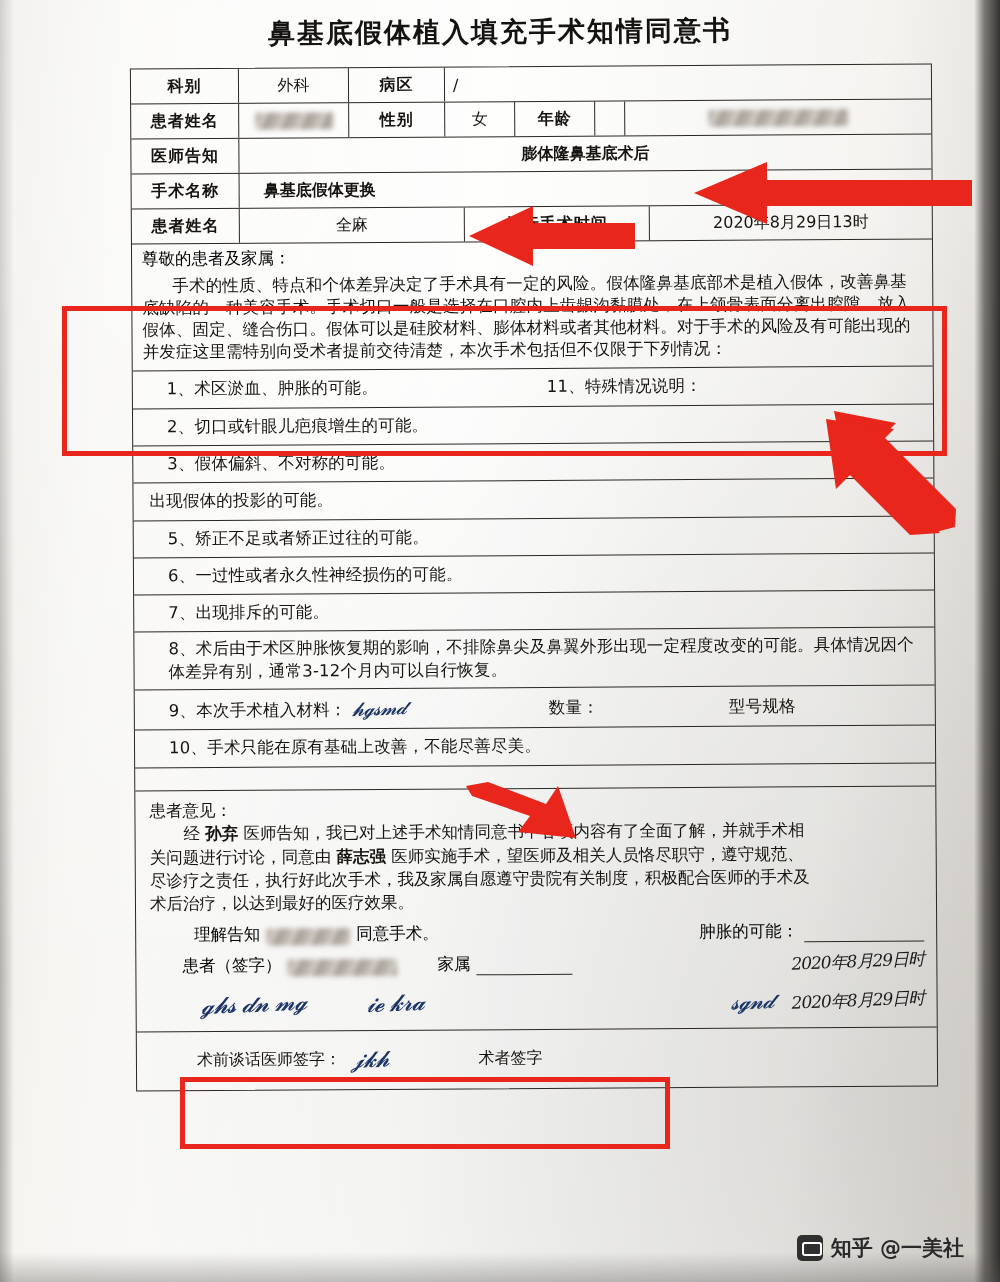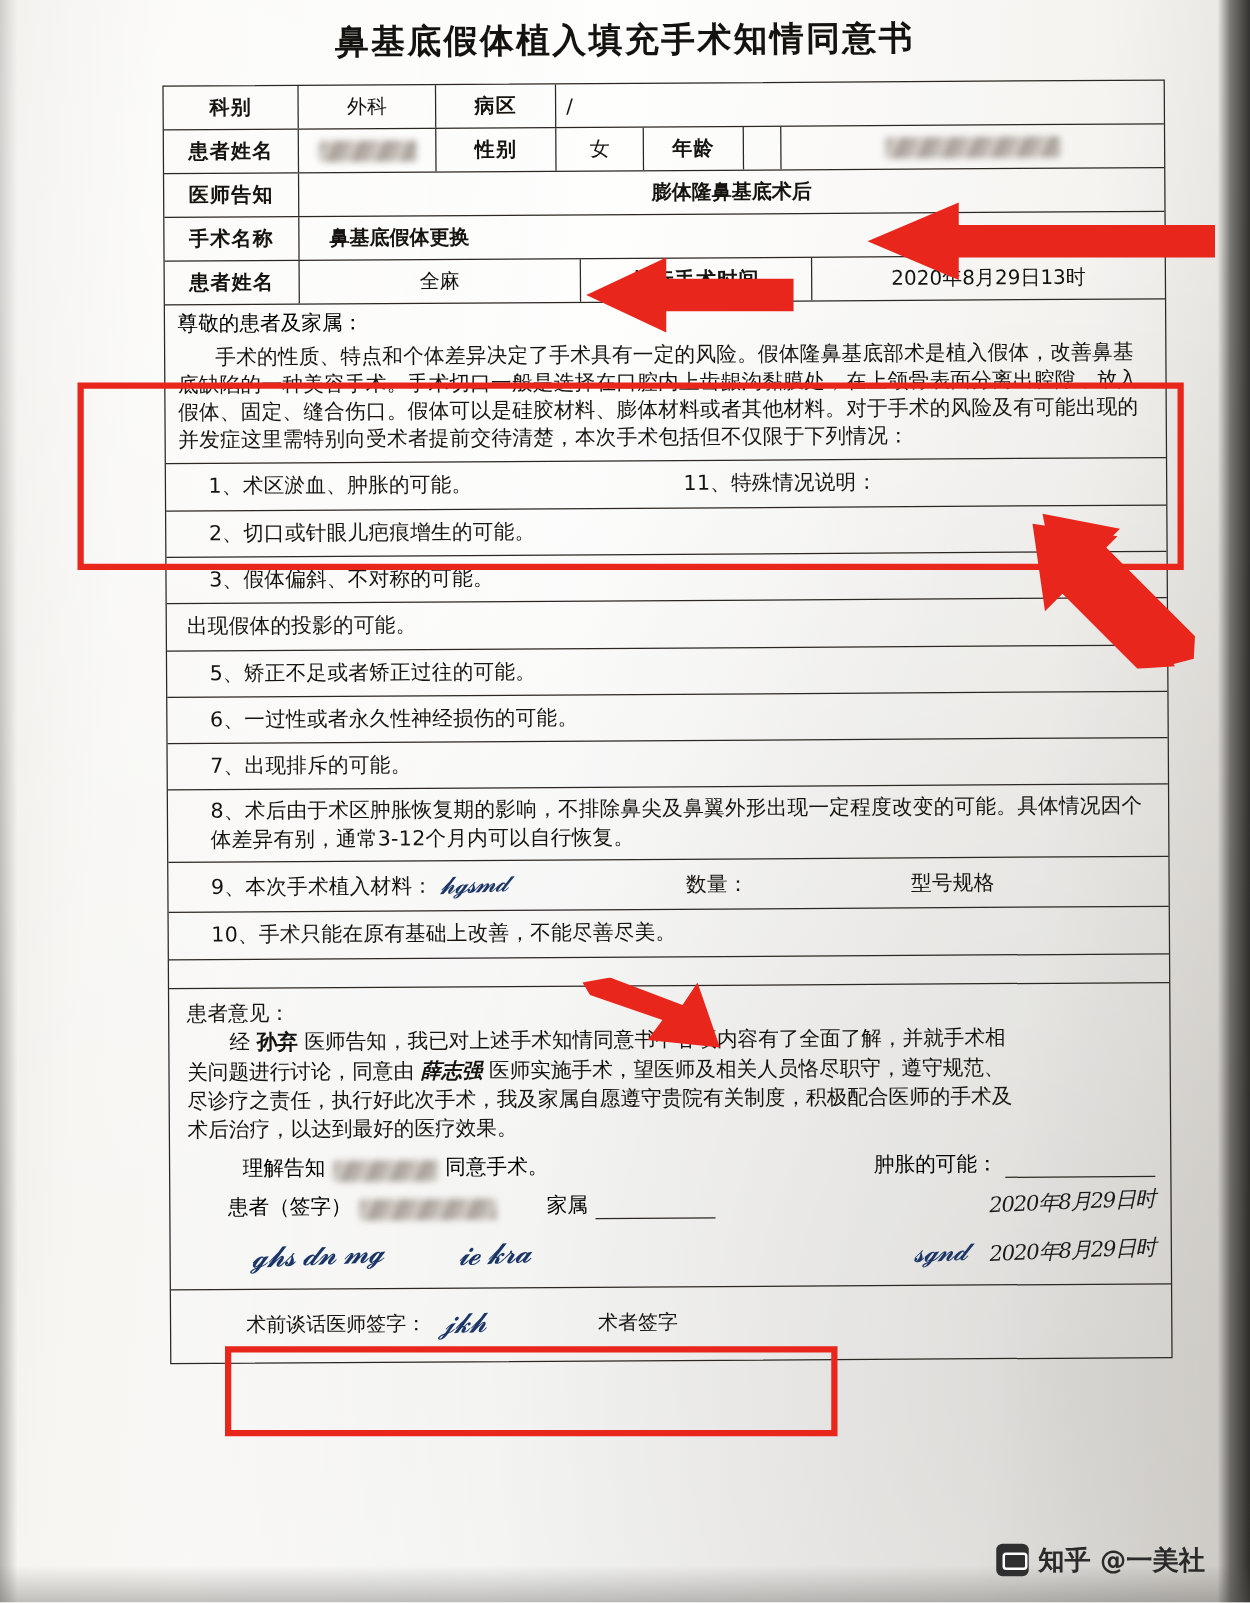--- a/index.html
+++ b/index.html
@@ -318,21 +318,21 @@
   <div class="row" style="display:block; border-bottom:1.4px solid #2b2722;">
     <div class="consent">
       <div>患者意见：</div>
       <div>
         <span class="ind"></span><span>经</span>
         <span style="font-weight:600;">孙弃</span>
         <span>医师告知，我已对上述手术知情同意书中各项内容有了全面了解，并就手术相</span>
       </div>
       <div>
         <span>关问题进行讨论，同意由</span>
-        <span style="font-weight:600;font-style:italic;">薛志强</span>
+        <span style="font-weight:600;">薛志强</span>
         <span>医师实施手术，望医师及相关人员恪尽职守，遵守规范、</span>
       </div>
       <div>尽诊疗之责任，执行好此次手术，我及家属自愿遵守贵院有关制度，积极配合医师的手术及</div>
       <div>术后治疗，以达到最好的医疗效果。</div>
     </div>
 
     <div class="sign-row" style="padding-left:58px;">
       <span>理解告知</span>
       <span class="redact" style="width:84px;"></span>
       <span>同意手术。</span>

